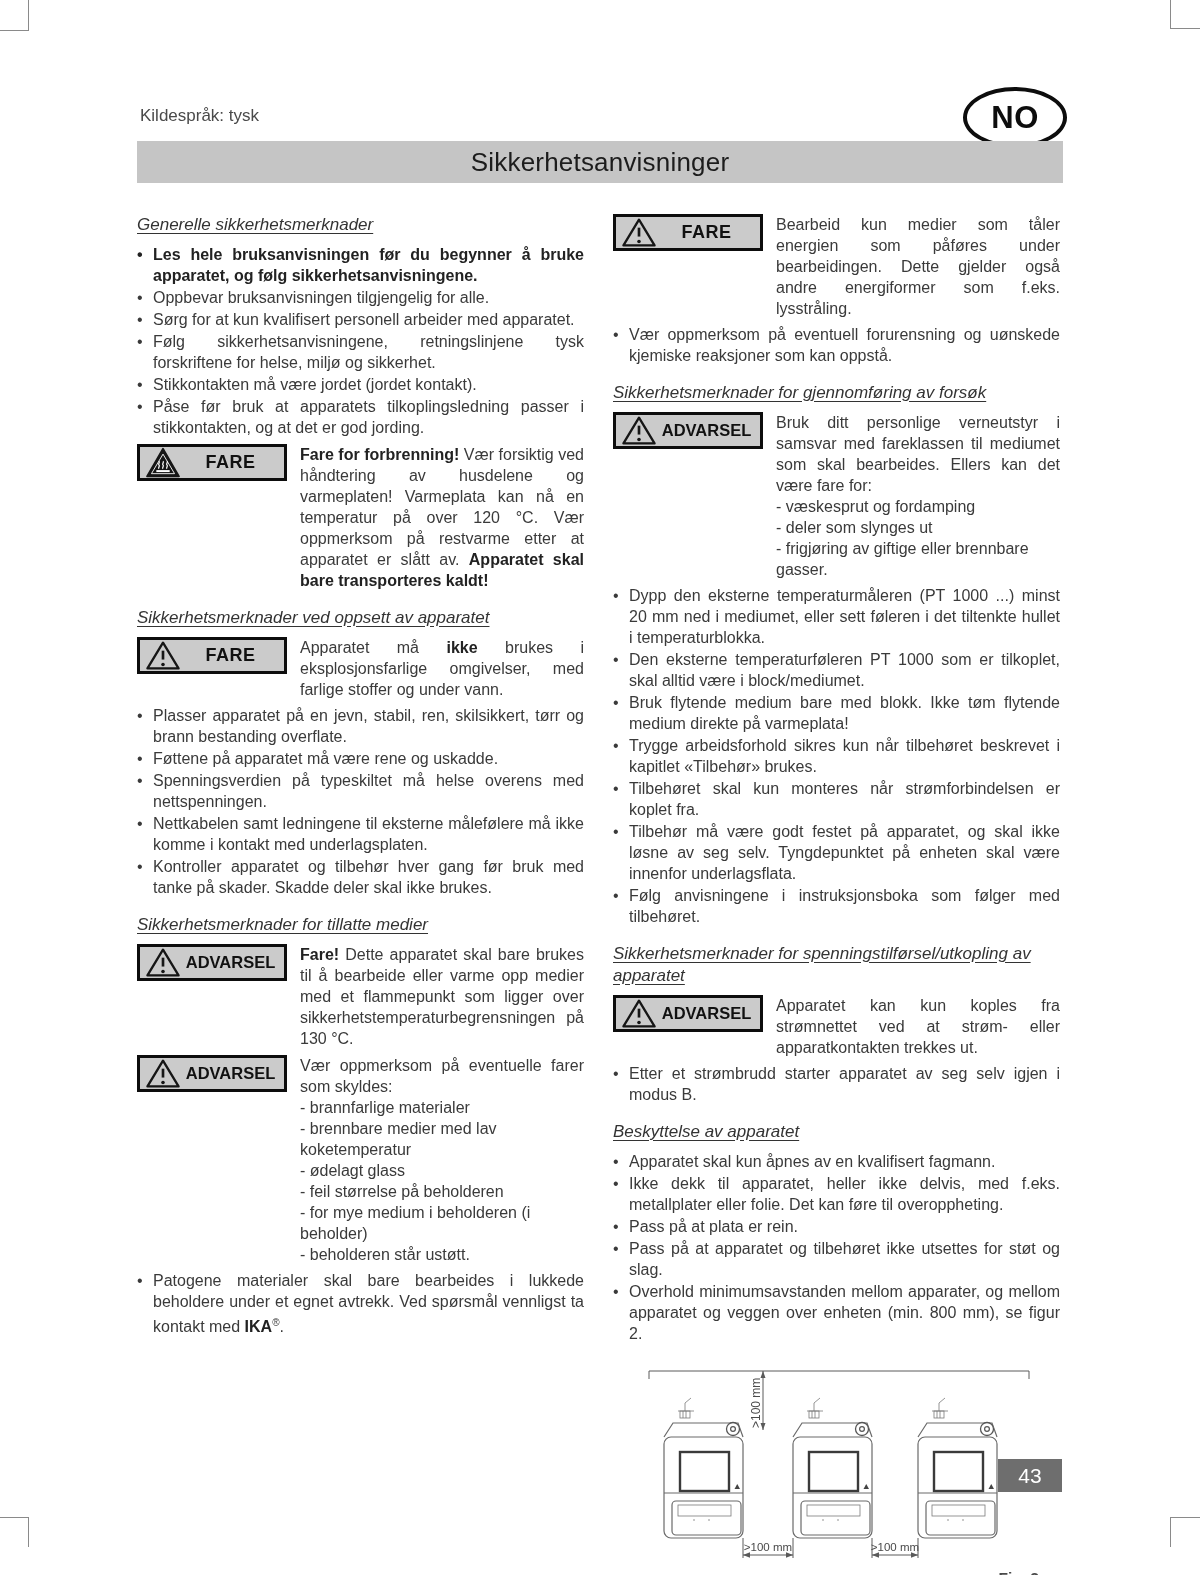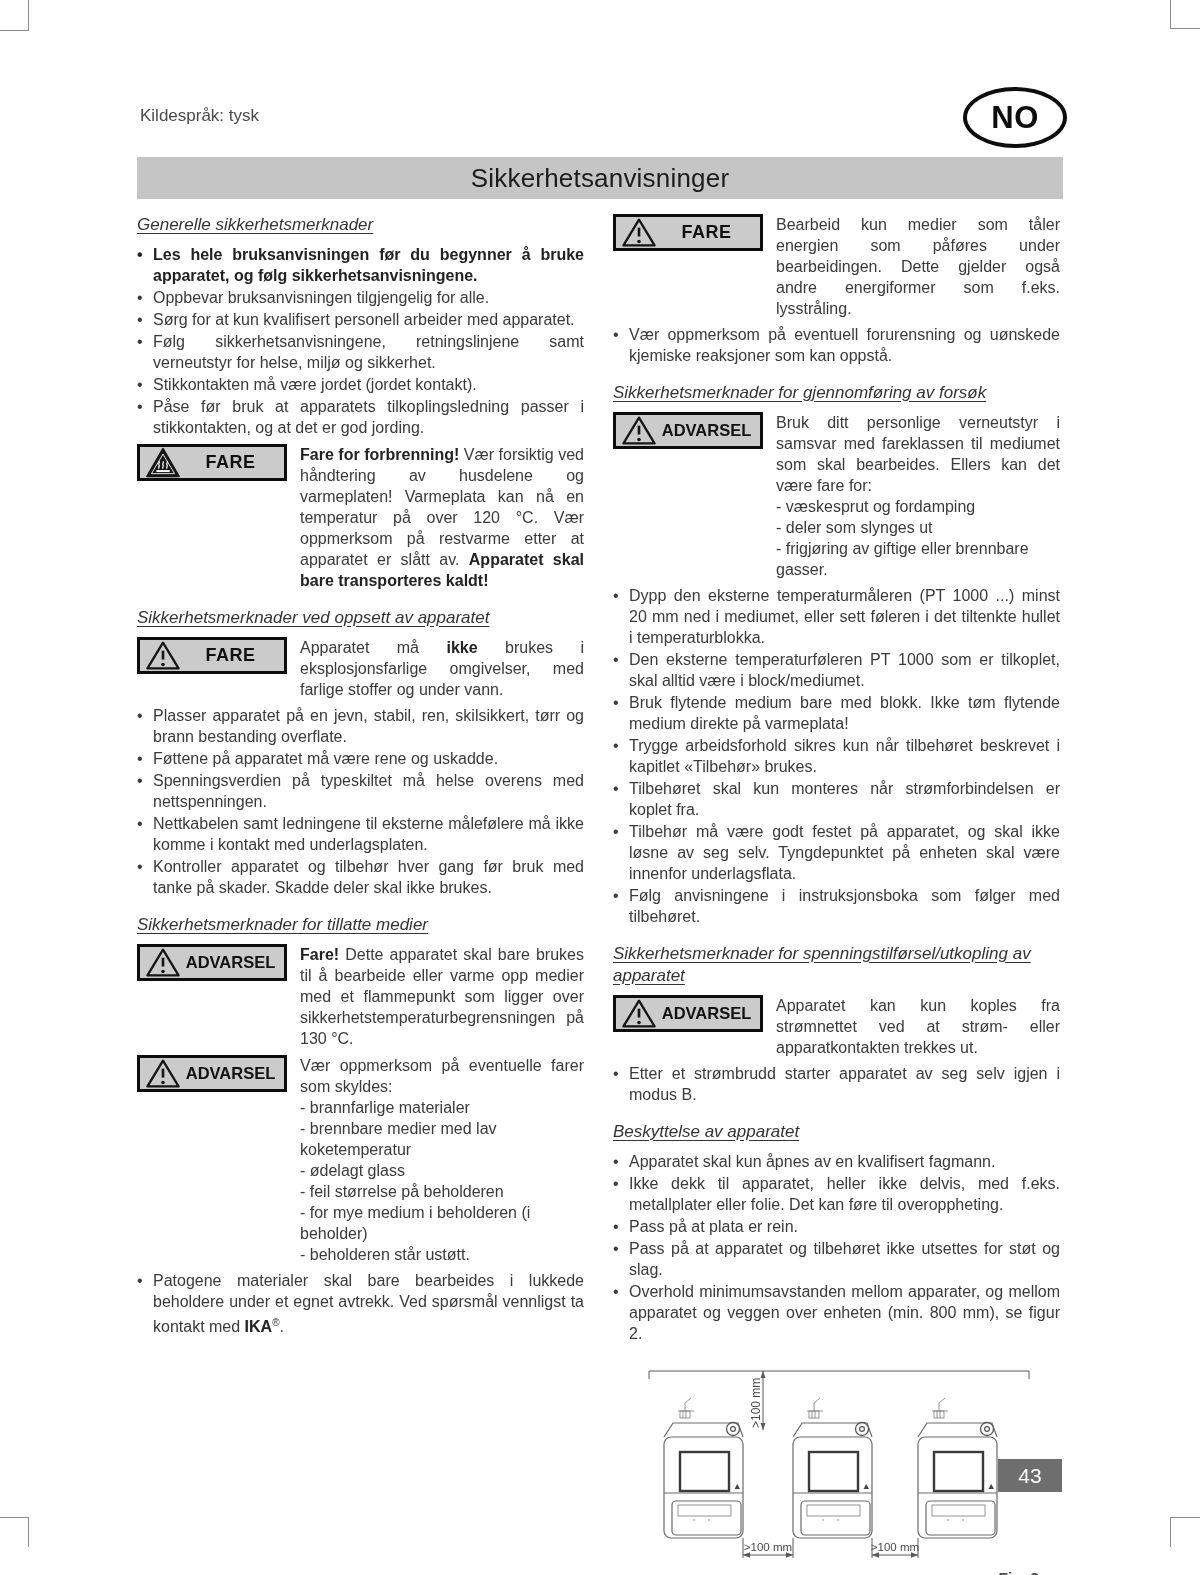--- a/index.html
+++ b/index.html
@@ -17,21 +17,21 @@
   .src-lang { position:absolute; left:140px; top:106px; font-size:17px; color:#4a4a4a; }
 
   .badge {
     position:absolute; left:963px; top:87px; width:96px; height:53px;
     border:4.5px solid #0d0d0d; border-radius:50%;
     display:flex; align-items:center; justify-content:center;
     font-size:31px; font-weight:700; color:#0d0d0d; letter-spacing:0.5px;
   }
 
   .titlebar {
-    position:absolute; left:137px; top:157px; width:926px; height:42px;
+    position:absolute; left:137px; top:141px; width:926px; height:42px;
     background:#c5c5c5; display:flex; align-items:center; justify-content:center;
     font-size:26px; color:#1c1c1c; font-weight:500; letter-spacing:0.2px;
   }
 
   .col { position:absolute; top:212px; width:447px; font-size:16px; line-height:21px; }
   .col-left  { left:137px; }
   .col-right { left:613px; }
 
   h3.sec {
     margin:16px 0 8px 0; font-size:17px; font-weight:400; font-style:italic;
@@ -92,21 +92,21 @@
   <div class="titlebar">Sikkerhetsanvisninger</div>
 
   <div class="col col-left">
 
     <h3 class="sec first">Generelle sikkerhetsmerknader</h3>
 
     <ul class="blt">
       <li class="b"><span class="mk">•</span><strong>Les hele bruksanvisningen før du begynner å bruke apparatet, og følg sikkerhetsanvisningene.</strong></li>
       <li><span class="mk">•</span><span>Oppbevar bruksanvisningen tilgjengelig for alle.</span></li>
       <li><span class="mk">•</span><span>Sørg for at kun kvalifisert personell arbeider med apparatet.</span></li>
-      <li><span class="mk">•</span><span>Følg sikkerhetsanvisningene, retningslinjene samt verneutstyr for helse, miljø og sikkerhet.</span></li>
+      <li><span class="mk">•</span><span>Følg sikkerhetsanvisningene, retningslinjene tysk forskriftene for helse, miljø og sikkerhet.</span></li>
       <li><span class="mk">•</span><span>Stikkontakten må være jordet (jordet kontakt).</span></li>
       <li><span class="mk">•</span><span>Påse før bruk at apparatets tilkoplingsledning passer i stikkontakten, og at det er god jording.</span></li>
     </ul>
 
     <div class="warnrow">
       <div class="warnbox">
         <span class="ic">
           <svg width="36" height="32" viewBox="0 0 40 36">
             <path d="M20 2 L38 33 H2 Z" fill="#161616" stroke="#161616" stroke-width="2" stroke-linejoin="round"></path>
             <path d="M20 8 L33 30 H7 Z" fill="none" stroke="#fff" stroke-width="1"></path>

